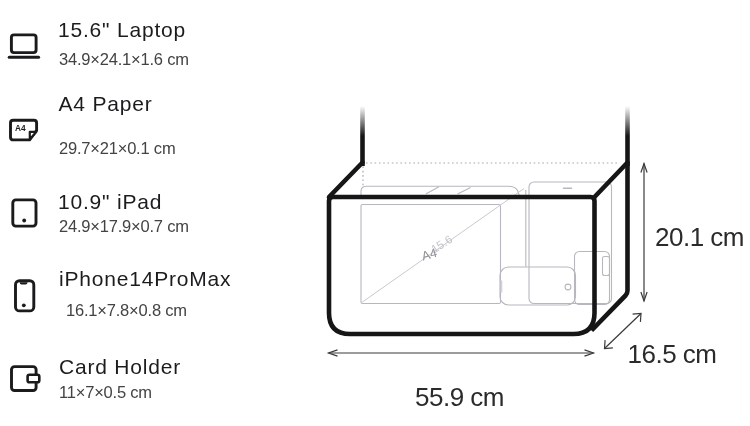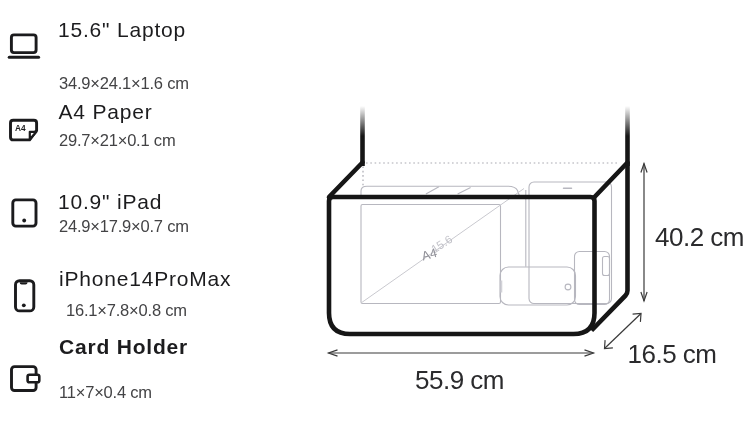--- a/index.html
+++ b/index.html
@@ -13,31 +13,31 @@
 </head>
 <body>
 
 <svg width="50" height="70" viewBox="0 0 50 70" style="left:0;top:0;">
   <rect x="11.4" y="34.9" width="24.7" height="17.7" rx="2.6" fill="none" stroke="#1b1b1d" stroke-width="2.9"></rect>
   <line x1="9.2" y1="57.3" x2="38.6" y2="57.3" stroke="#1b1b1d" stroke-width="3" stroke-linecap="round"></line>
 </svg>
 
 <div class="title" style="left:58px;top:19px;">15.6" Laptop</div>
 
-<div class="sub" style="left:59px;top:51px;margin-top:24px;">34.9×24.1×1.6 cm</div>
+<div class="sub" style="left:59px;top:51px;">34.9×24.1×1.6 cm</div>
 
 <svg width="50" height="50" viewBox="0 0 50 50" style="left:0;top:112px;">
   <path d="M 13.2,8.3 L 33.9,8.3 Q 36.6,8.3 36.6,11 L 36.6,18.4 L 29.6,27.9 L 13.2,27.9 Q 10.5,27.9 10.5,25.2 L 10.5,11 Q 10.5,8.3 13.2,8.3 Z" fill="none" stroke="#1b1b1d" stroke-width="2.9" stroke-linejoin="round"></path>
   <path d="M 36.4,19.8 L 29.8,19.8 L 29.8,27.2 Z" fill="#fff" stroke="#1b1b1d" stroke-width="2.2" stroke-linejoin="round"></path>
   <text x="14.9" y="18.9" font-size="8.3" font-weight="bold" fill="#1b1b1d" font-family="Liberation Sans,sans-serif">A4</text>
 </svg>
 
-<div class="title" style="left:58.5px;top:101px;">A4 Paper</div>
+<div class="title" style="left:58.5px;top:93px;">A4 Paper</div>
 
-<div class="sub" style="left:59px;top:132px;">29.7×21×0.1 cm</div>
+<div class="sub" style="left:59px;top:140px;">29.7×21×0.1 cm</div>
 
 <svg width="50" height="50" viewBox="0 0 50 50" style="left:0;top:190px;">
   <rect x="12.8" y="9.9" width="23.2" height="26.2" rx="3" fill="none" stroke="#1b1b1d" stroke-width="2.9"></rect>
   <circle cx="24.2" cy="30.5" r="1.9" fill="#1b1b1d"></circle>
 </svg>
 
 <div class="title" style="left:58px;top:191px;">10.9" iPad</div>
 
 <div class="sub" style="left:59px;top:218px;text-align:center;">24.9×17.9×0.7 cm</div>
 
@@ -49,23 +49,23 @@
 
 <div class="title" style="left:59px;top:268px;">iPhone14ProMax</div>
 
 <div class="sub" style="left:66px;top:302px;">16.1×7.8×0.8 cm</div>
 
 <svg width="50" height="50" viewBox="0 0 50 50" style="left:0;top:355px;">
   <rect x="11.5" y="11.6" width="24.6" height="23.9" rx="3" fill="none" stroke="#1b1b1d" stroke-width="2.9"></rect>
   <rect x="27.6" y="19.7" width="11.7" height="7.6" rx="1.8" fill="#fff" stroke="#1b1b1d" stroke-width="2.6"></rect>
 </svg>
 
-<div class="title" style="left:59px;top:336px;font-weight:bold;">Card Holder</div>
+<div class="title" style="left:59px;top:356px;">Card Holder</div>
 
-<div class="sub" style="left:59px;top:384px;">11×7×0.4 cm</div>
+<div class="sub" style="left:59px;top:384px;">11×7×0.5 cm</div>
 
 <svg width="750" height="426" viewBox="0 0 750 426" style="left:0;top:0;">
   <defs>
     <linearGradient id="fadeL" x1="0" y1="166" x2="0" y2="106" gradientUnits="userSpaceOnUse">
       <stop offset="0" stop-color="#161616"></stop>
       <stop offset="0.5" stop-color="#161616"></stop>
       <stop offset="1" stop-color="#161616" stop-opacity="0"></stop>
     </linearGradient>
   </defs>
 
@@ -128,17 +128,17 @@
     <path d="M 584.5,349.9 L 593.5,353 L 584.5,356.1"></path>
   </g>
 
   <g stroke="#3a3a3a" stroke-width="1.2" fill="none">
     <path d="M 604.5,348.5 L 641,313.5"></path>
     <path d="M 605.1,340.1 L 604.5,348.5 L 612.9,347.9"></path>
     <path d="M 640.4,321.9 L 641,313.5 L 632.6,314.1"></path>
   </g>
 </svg>
 
-<div class="dim" style="left:655px;top:223.5px;">40.2 cm</div>
+<div class="dim" style="left:655px;top:223.5px;">20.1 cm</div>
 
-<div class="dim" style="left:415px;top:367px;">55.9 cm</div>
+<div class="dim" style="left:415px;top:384px;">55.9 cm</div>
 
 <div class="dim" style="left:627.5px;top:341px;">16.5 cm</div>
 
 </body></html>

